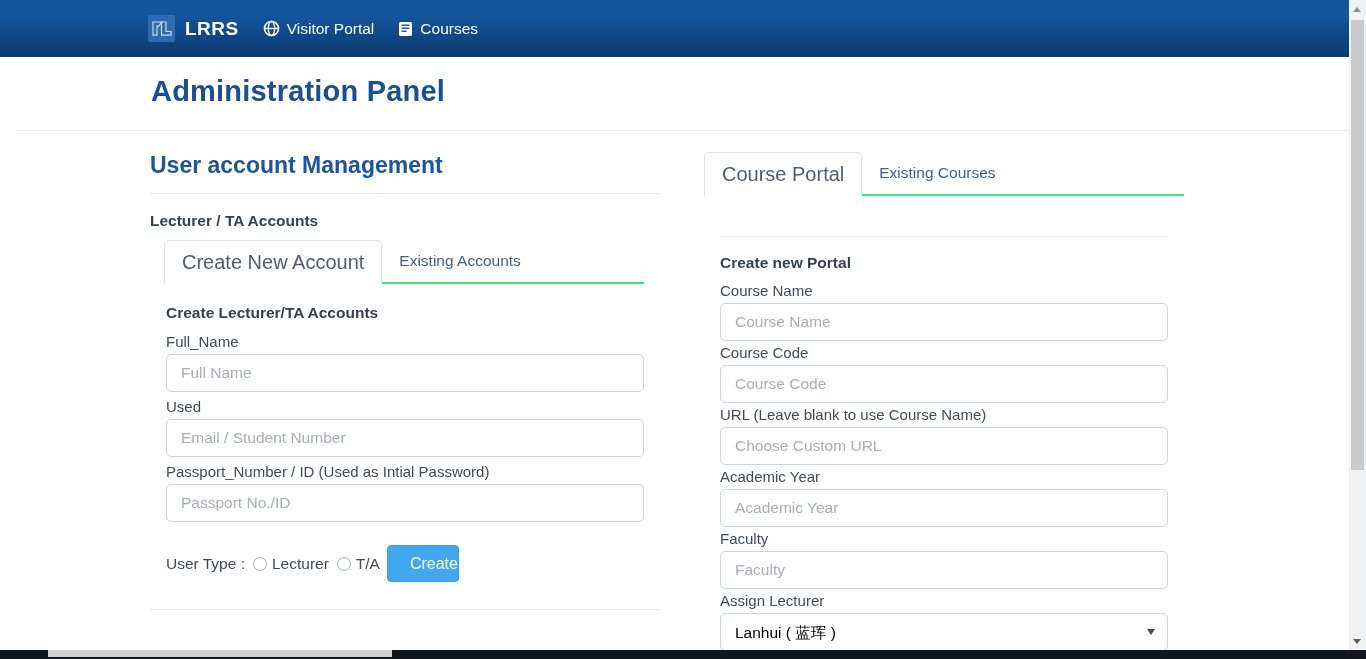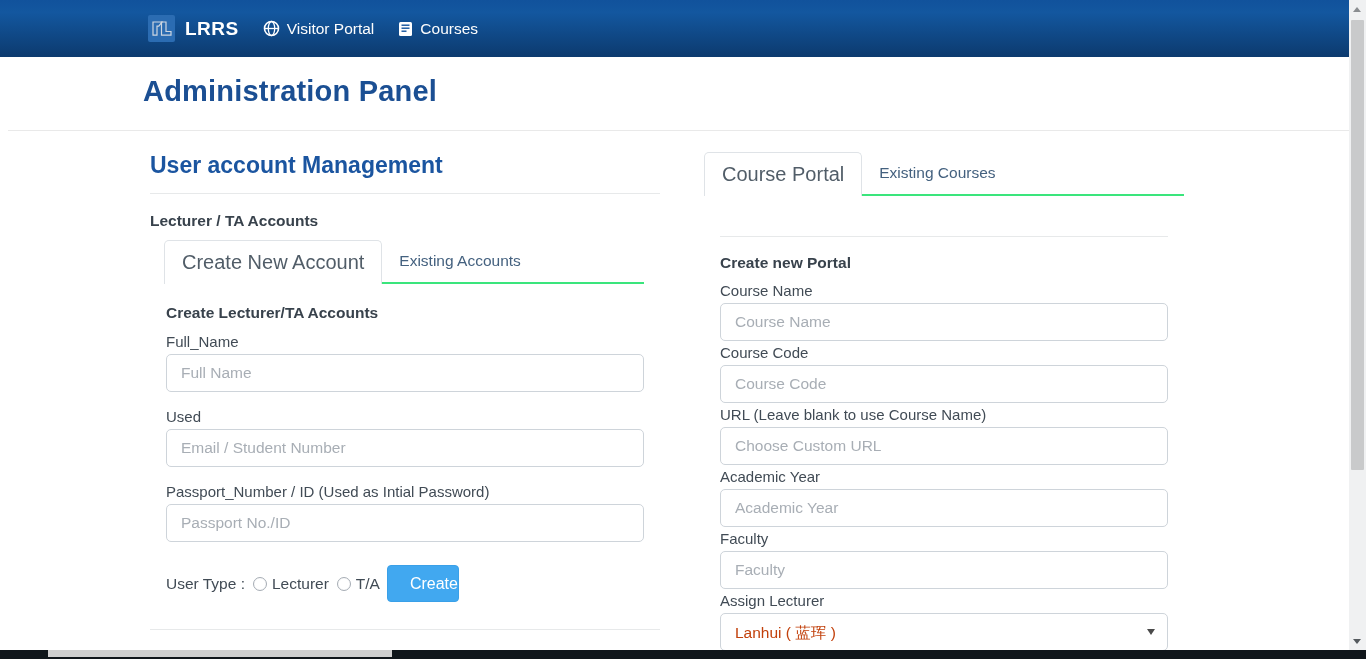--- a/index.html
+++ b/index.html
@@ -18,21 +18,21 @@
   .nav-links { display:flex; align-items:center; margin-left:24px; gap:24px; }
   .nav-link { display:flex; align-items:center; gap:7px; font-size:15.5px; color:#fdfdfd; cursor:pointer; }
   .nav-right { margin-left:auto; display:flex; align-items:center; gap:7px; font-size:15.5px; white-space:nowrap; }
   .nav-right .bold { font-weight:bold; }
   .nav-right .lnk { cursor:pointer; }
   .nav-right .sep { margin:0 4px; }
   .nav-right .grp-gap { width:10px; }
 
   
   .page-header {
-    position:absolute; top:57px; left:8px; width:1349px; height:74px;
+    position:absolute; top:57px; left:16px; width:1349px; height:74px;
     border-bottom:1px solid #e9e9e9; background:#fff;
   }
   .page-header h1 {
     position:absolute; left:135px; top:18px;
     font-size:29px; font-weight:600; color:#1b4f93; letter-spacing:.2px;
   }
 
   
   .hr { border:0; border-top:1px solid #e7e9ea; height:0; }
   .sec-label { font-size:15.5px; font-weight:bold; color:#38424c; }
@@ -54,21 +54,21 @@
   .tab-inactive { padding:0 17px; font-size:15.5px; color:#44617f; cursor:pointer; }
 
   
   .left-col { position:absolute; left:150px; top:144px; width:510px; }
   .left-col h2 { font-size:23px; font-weight:bold; color:#1b55a0; margin:6px 0 13px; line-height:30px; }
   .left-col .top-hr { margin-bottom:18px; }
   .left-col .sec-label { margin-bottom:10px; }
   .left-tabs { margin-left:14px; width:480px; }
   .left-panel { padding:20px 16px 0; }
   .left-panel .form-heading { font-size:15.5px; font-weight:bold; color:#38424c; margin-bottom:11px; }
-  .fgroup { margin-bottom:16px; }
+  .fgroup { margin-bottom:6px; }
   .fgroup .fld-label { margin-bottom:4px; }
   .user-type-row { display:flex; align-items:center; margin-top:23px; font-size:15.5px; color:#414b55; }
   .radio {
     width:14px; height:14px; border:1px solid #a6adb5; border-radius:50%;
     background:radial-gradient(#ffffff 55%, #ededee); display:inline-block; margin:0 5px 0 8px; cursor:pointer; flex:none;
   }
   .radio-label { cursor:pointer; }
   .btn-create {
     margin-left:7px; width:72px; height:37px; background:#41a8f0; border:1px solid #3aa0e8;
     border-radius:4px; color:#fff; font-size:16px; cursor:pointer; font-family:"Liberation Sans", sans-serif;text-align:right;
@@ -78,21 +78,21 @@
   
   .right-col { position:absolute; left:704px; top:152px; width:480px; }
   .right-inner { padding:0 16px; }
   .right-inner .top-hr { margin-top:40px; margin-bottom:16px; }
   .right-inner .form-heading { font-size:15.5px; font-weight:bold; color:#38424c; margin-bottom:9px; line-height:19px; }
   .rgroup { margin-bottom:2px; }
   .rgroup .fld-label { margin-bottom:3px; line-height:19px; }
   .sel-wrap { position:relative; }
   .select {
     width:100%; height:38px; border:1px solid #ced4da; border-radius:5px;
-    padding:0 14px; font-size:15.5px; color:#c2410c; background:#fff;
+    padding:0 14px; font-size:15.5px; color:#000000; background:#fff;
     -webkit-appearance:none; appearance:none; outline:none; font-family:"Liberation Sans", sans-serif; cursor:pointer;
   }
   .caret {
     position:absolute; right:13px; top:16px; width:0; height:0; pointer-events:none;
     border-left:4.5px solid transparent; border-right:4.5px solid transparent; border-top:6px solid #4a4a4a;
   }
   .clipped-label { margin-top:3px; }
 
   
   .v-scrollbar { position:absolute; top:0; right:0; width:17px; height:650px; background:#f0f1f2; z-index:30; }

